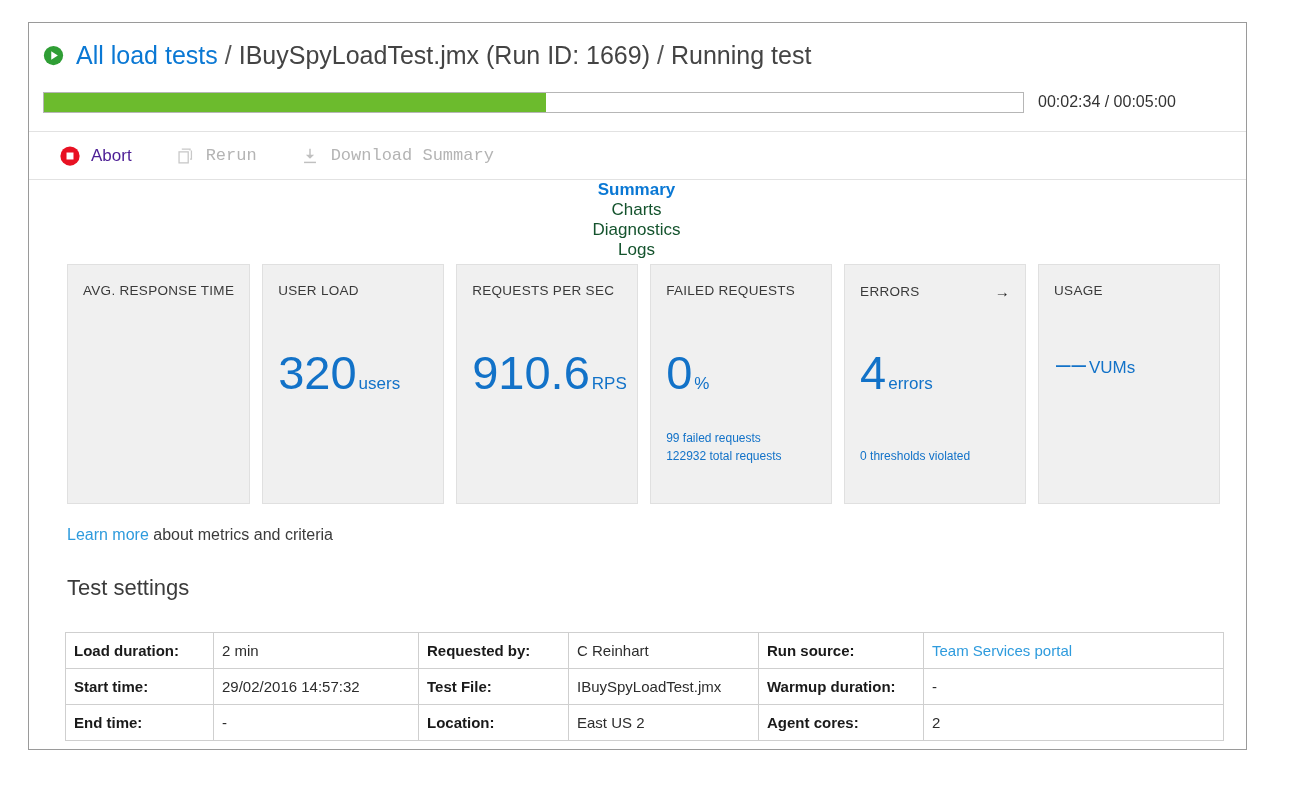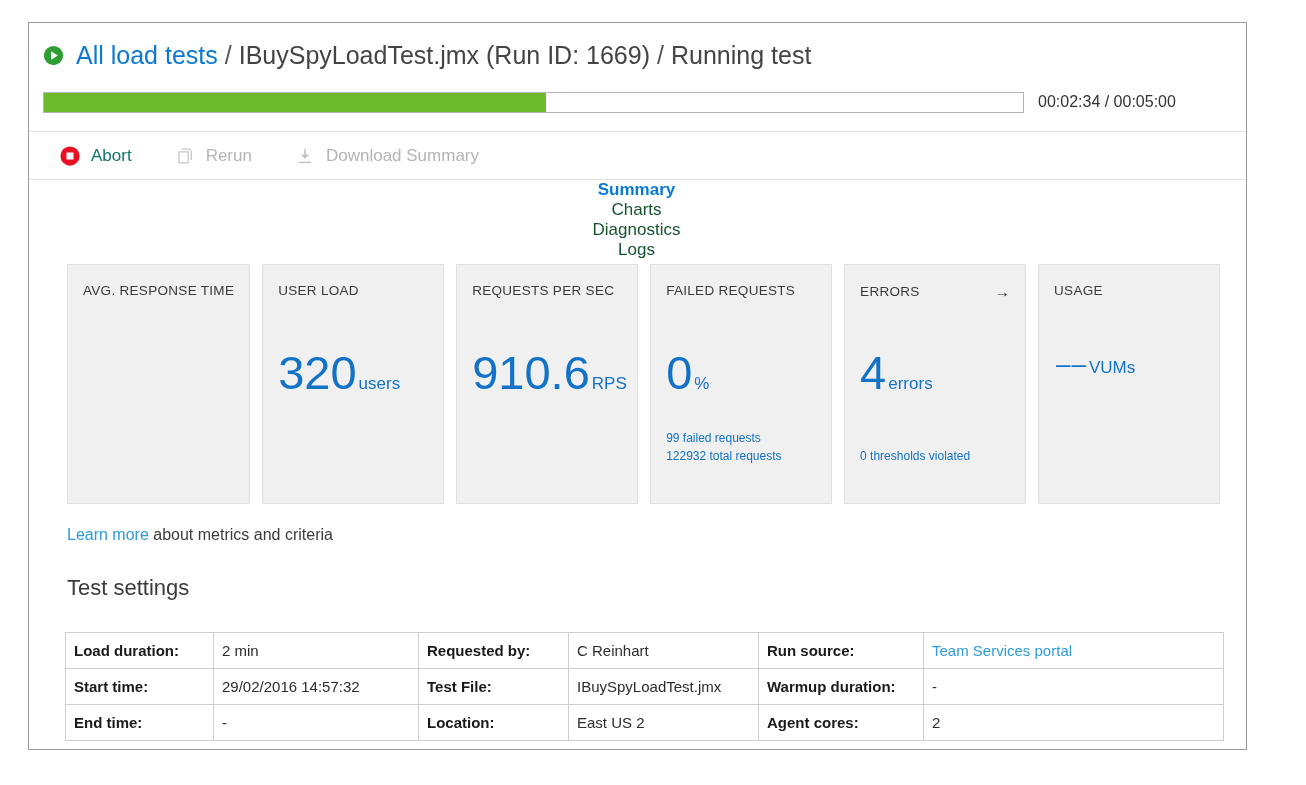--- a/index.html
+++ b/index.html
@@ -114,22 +114,22 @@
     box-sizing: border-box;
   }
   .tool-btn {
     display: flex;
     align-items: center;
     font-size: 17px;
     margin-right: 42px;
     cursor: pointer;
     white-space: nowrap;
   }
-  .tool-btn .tool-label { color: #0f766e; }
-  .tool-btn.disabled { cursor: default; }
+  .tool-btn .tool-label { color: #4c1d95; }
+  .tool-btn.disabled { cursor: default; font-family: Liberation Mono, monospace; }
   .tool-btn.disabled .tool-label { color: #b4b4b4; }
   .tool-icon {
     width: 22px;
     height: 22px;
     margin-right: 10px;
     display: block;
     flex: 0 0 auto;
   }
 
   

